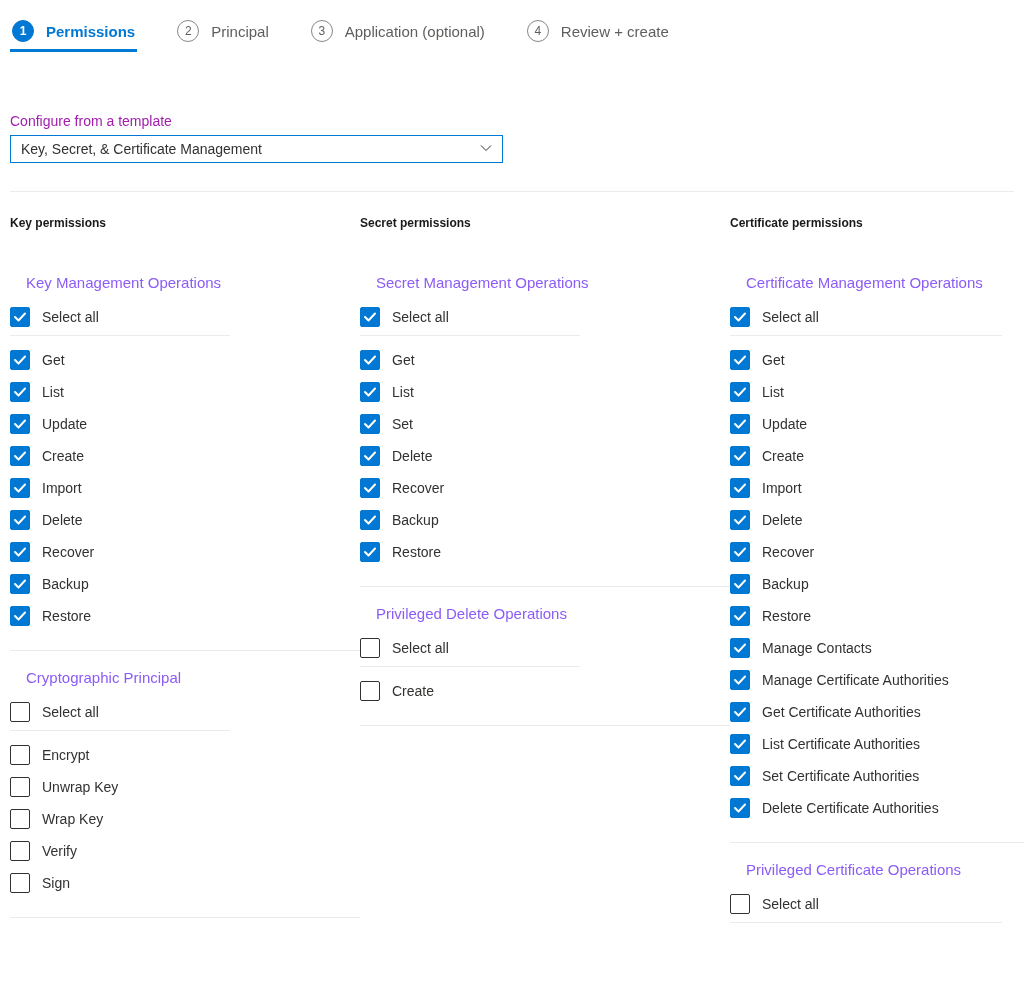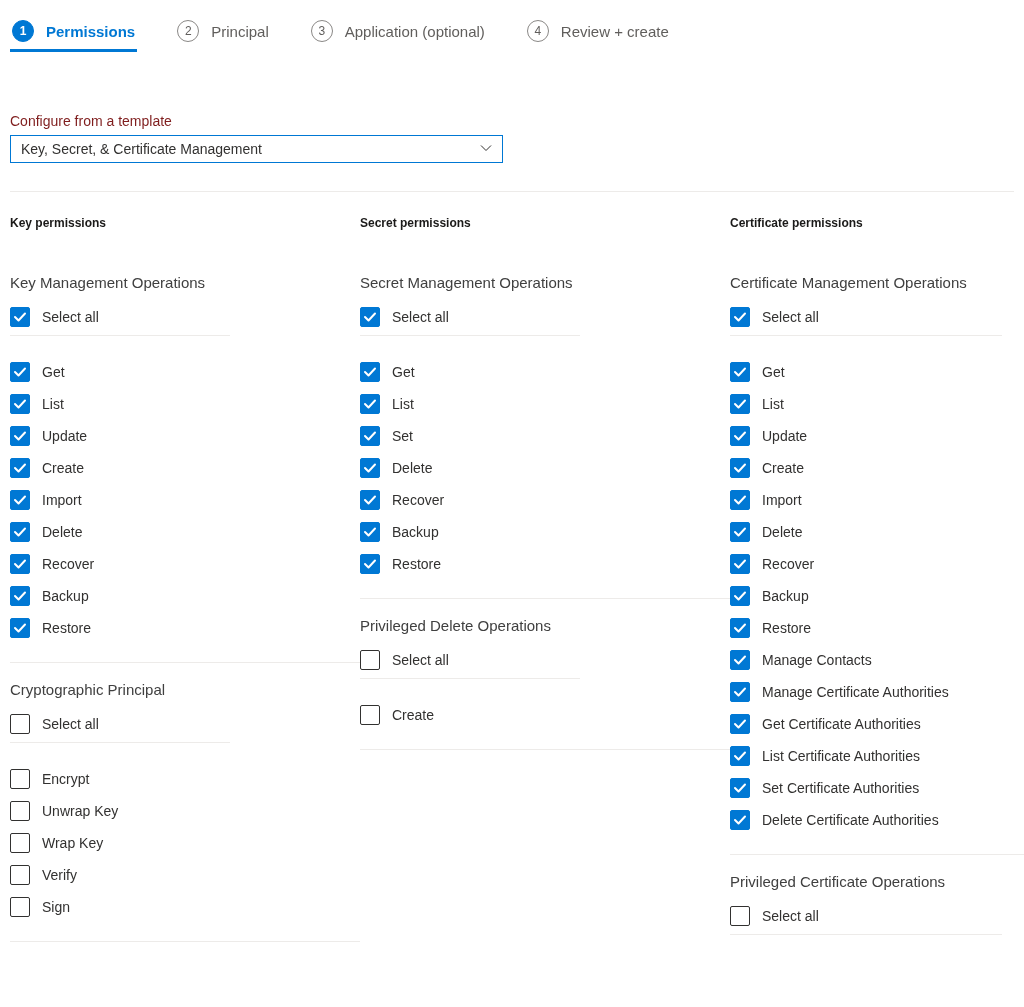--- a/index.html
+++ b/index.html
@@ -50,21 +50,21 @@
     background: #0078d4;
     border-color: #0078d4;
     color: #ffffff;
   }
   .template-section {
     margin-bottom: 28px;
   }
   .template-label {
     font-size: 14px;
     margin-bottom: 6px;
-    color: #7f1d1d;
+    color: #a21caf;
   }
   .dropdown {
     display: flex;
     align-items: center;
     justify-content: space-between;
     border: 1px solid #0078d4;
     padding: 5px 10px;
     width: 493px;
     cursor: pointer;
     font-size: 14px;
@@ -90,37 +90,37 @@
   .col:nth-child(2){ width:370px; }
   .col:nth-child(3){ width:300px; }
   .col h2 {
     font-size: 12px;
     font-weight: 700;
     margin: 0 0 44px 0;
     color: #1b1a19;
   }
   .subhead {
     font-size: 15px;
-    color: #404040;
-    margin: 18px 0 10px 0;
+    color: #8b5cf6;
+    margin: 18px 0 10px 16px;
     font-weight: 400;
   }
   .check-row {
     display: flex;
     align-items: center;
     gap: 12px;
     padding: 6px 0;
     cursor: pointer;
     width: 220px;
   }
   .col:nth-child(3) .check-row { width: 272px; }
   .select-all-row {
     border-bottom: 1px solid #edebe9;
     padding-bottom: 8px;
-    margin-bottom: 20px;
+    margin-bottom: 8px;
   }
   .items-group {
     border-bottom: 1px solid #edebe9;
     padding-bottom: 18px;
   }
   .cbox {
     width: 20px;
     height: 20px;
     border: 1px solid #323130;
     border-radius: 2px;

